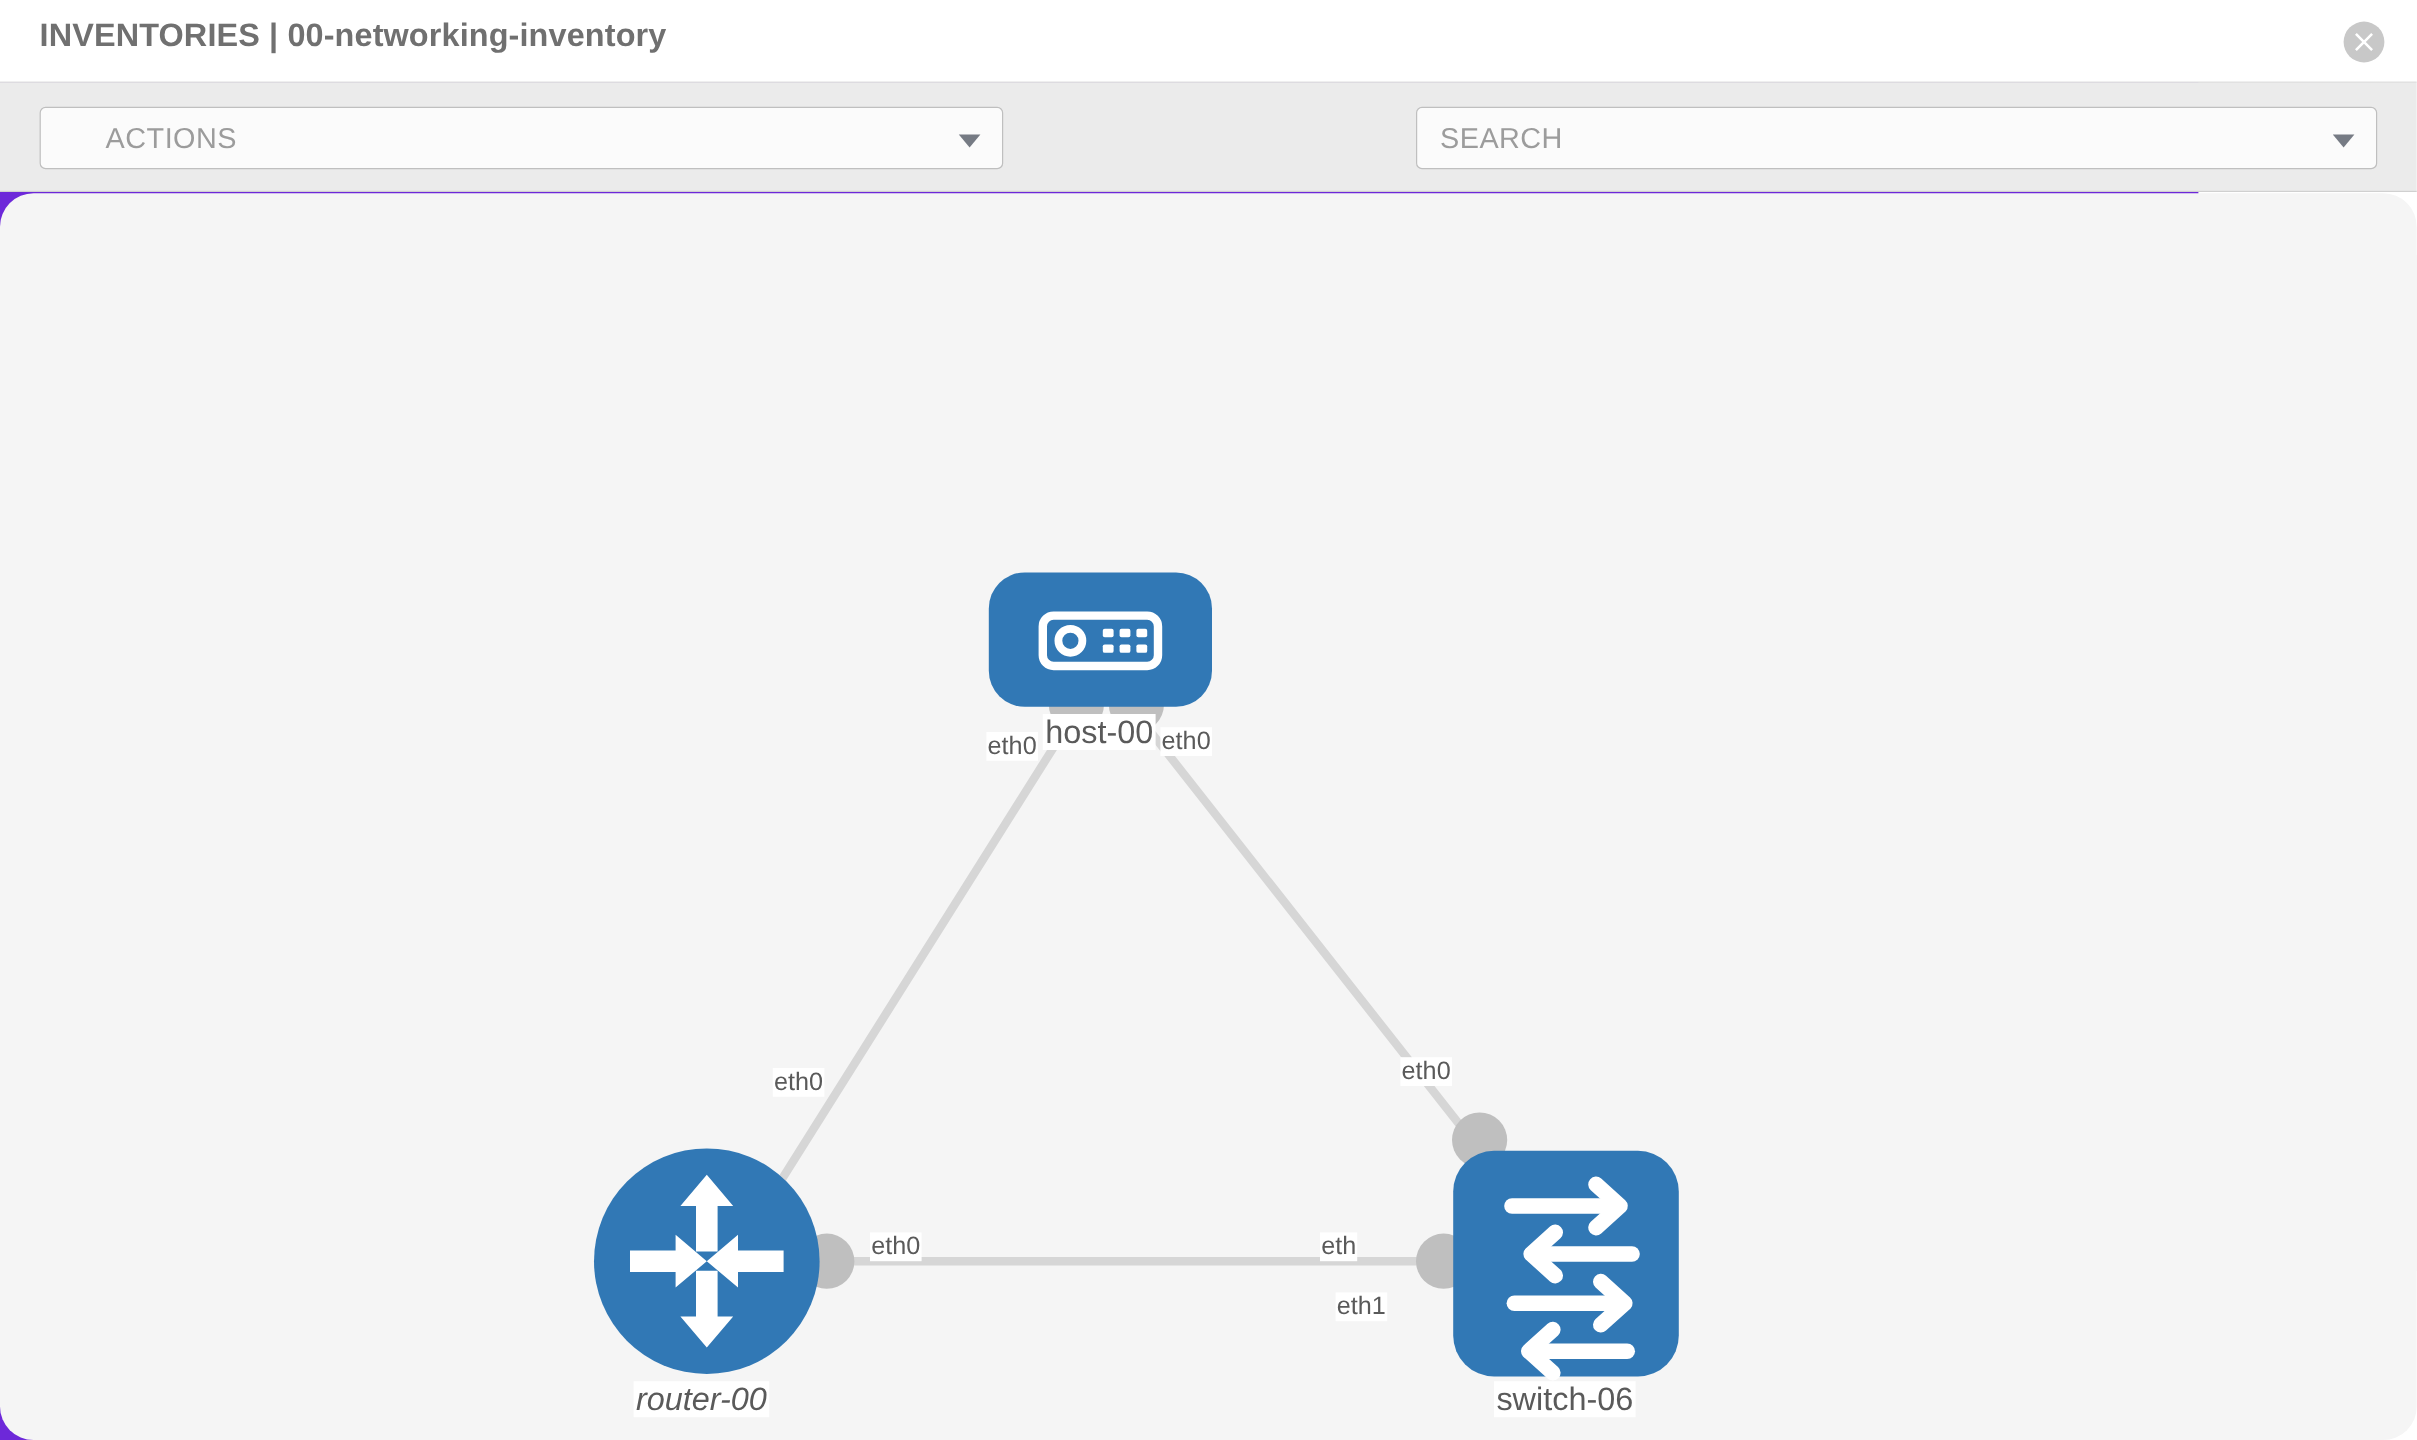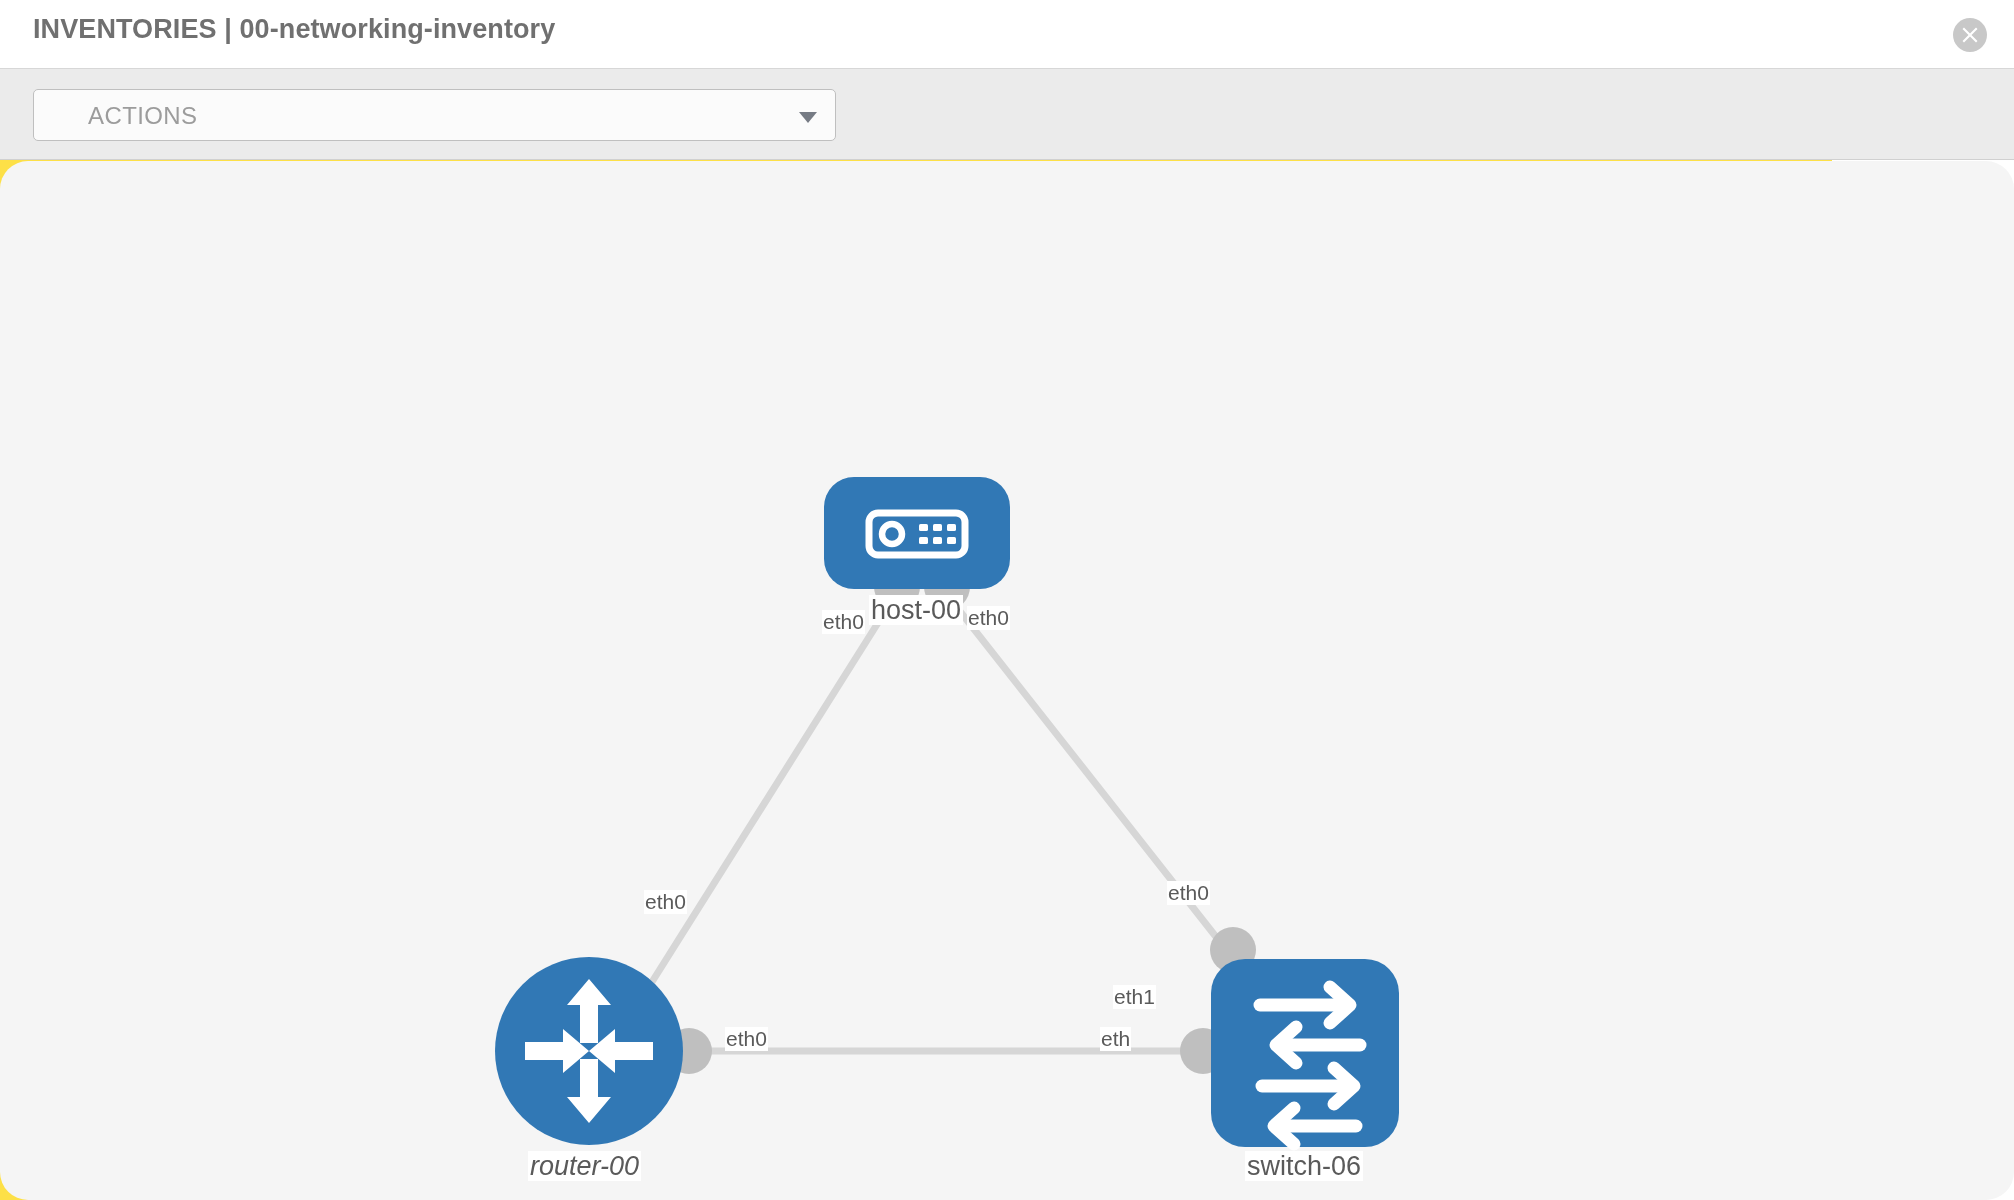--- a/index.html
+++ b/index.html
@@ -2,21 +2,21 @@
 <html><head>
 <meta charset="utf-8">
 <style>
   * { box-sizing: border-box; margin: 0; padding: 0; }
   html, body {
     width: 2014px; height: 1200px;
     background: #ffffff;
     font-family: "Liberation Sans", sans-serif;
     overflow: hidden;
   }
-  #app { position: relative; width: 1832px; height: 1200px; background: #fde047; }
+  #app { position: relative; width: 1832px; height: 1200px; background: #6d28d9; }
 
   
   .header {
     position: absolute; left: 0; top: 0; width: 2014px; height: 69px;
     background: #ffffff; border-bottom: 1px solid #d7d7d7;
   }
   .page-title {
     position: absolute; left: 33px; top: 14px;
     font-size: 27px; font-weight: bold; color: #707070;
     letter-spacing: 0.1px; white-space: nowrap;
@@ -124,20 +124,24 @@
       <svg width="44" height="44" viewBox="0 0 44 44">
         <g fill="none" stroke="#767b84" stroke-width="3.6" stroke-linecap="round">
           <circle cx="16.5" cy="15.5" r="7.6"></circle>
           <line x1="21.5" y1="21" x2="35.5" y2="35"></line>
           <line x1="29" y1="28.5" x2="33.5" y2="24"></line>
           <line x1="33.5" y1="33" x2="37" y2="29.5"></line>
         </g>
       </svg>
     </div>
 
+    <div class="search-select">
+      <span class="sel-label">SEARCH</span>
+      <span class="caret"></span>
+    </div>
   </div>
 
   <div class="canvas">
 
     <svg class="topo-svg" viewBox="0 0 2014 1039">
 
       <g stroke="#d6d6d6" stroke-width="7" stroke-linecap="round">
         <line x1="898" y1="430" x2="640" y2="840"></line>
       </g>
       <g stroke="#d6d6d6" stroke-width="7" stroke-linecap="round">
@@ -213,19 +217,19 @@
     <div class="iface-label" style="left:822px; top:449px;">eth0</div>
     <div class="node-label" style="left:869px; top:434px;">host-00</div>
     <div class="iface-label" style="left:967px; top:445px;">eth0</div>
 
     <div class="iface-label" style="left:644px; top:729px;">eth0</div>
     <div class="iface-label" style="left:1167px; top:720px;">eth0</div>
 
     <div class="iface-label" style="left:725px; top:866px;">eth0</div>
 
     <div class="iface-label" style="left:1100px; top:866px;">eth</div>
-    <div class="iface-label" style="left:1113px; top:824px;">eth1</div>
+    <div class="iface-label" style="left:1113px; top:916px;">eth1</div>
 
     <div class="node-label" style="left:528px; top:990px;font-style:italic;">router-00</div>
     <div class="node-label" style="left:1245px; top:990px;">switch-06</div>
 
   </div>
 </div>
 
 </body></html>

